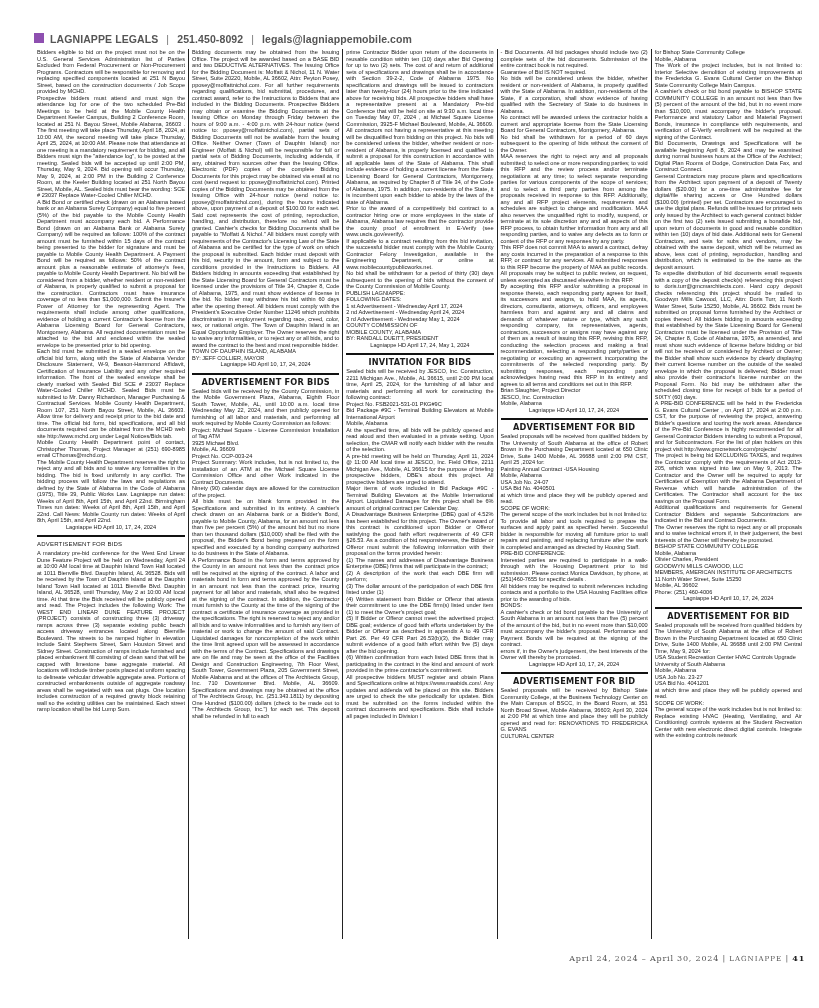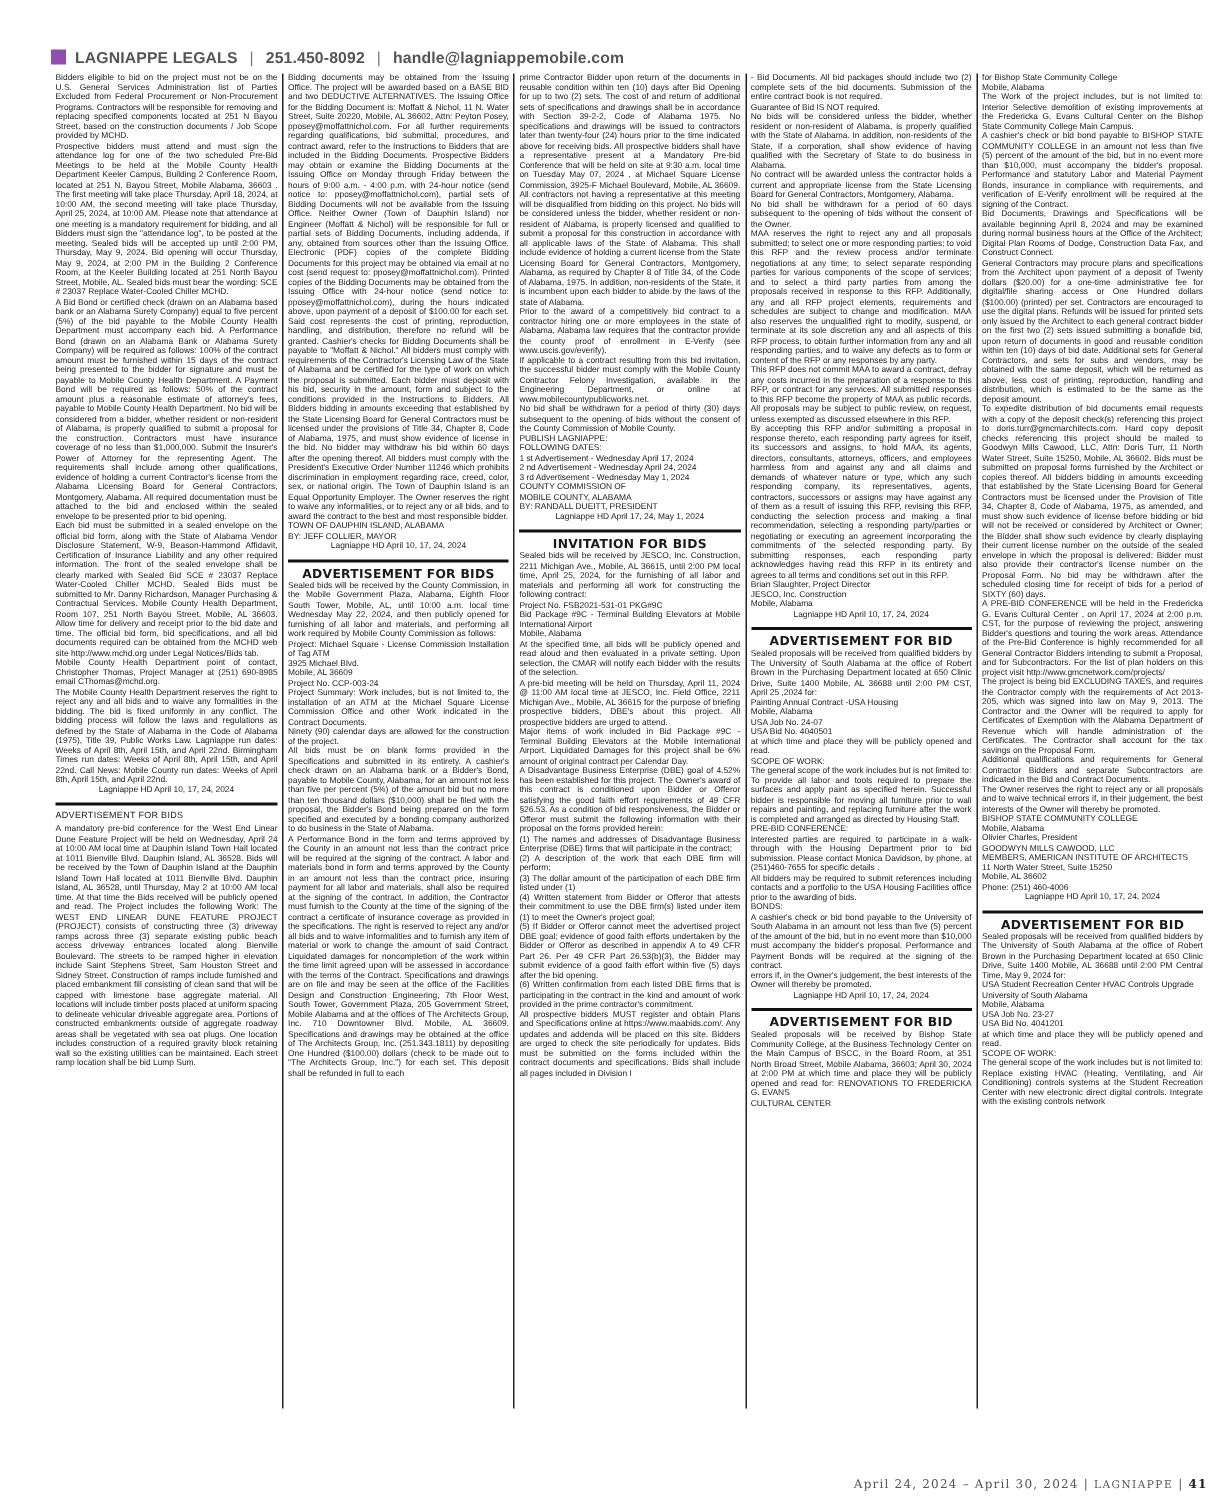--- a/index.html
+++ b/index.html
@@ -8,34 +8,34 @@
   .header .sq{width:10px;height:10px;background:#8e4fb0;display:inline-block;}
   .header .sep{color:#777;font-weight:normal;margin:0 2px;}
   .cols{position:absolute;left:34px;top:49px;width:771px;height:890px;display:flex;}
   .col{width:192.75px;box-sizing:border-box;padding:0 3px;font-size:5.6px;line-height:6.5px;overflow:hidden;text-align:justify;font-family:"Liberation Sans",sans-serif;transform-origin:0 0;}
   .col + .col{border-left:1px solid #222;}
   .col p{margin:0;}
   .sig{text-align:center;}
   .rule{border-top:2.5px solid #111;margin:5px 0 2px 0;}
   .hd{font-family:"DejaVu Sans",sans-serif;font-weight:bold;font-size:8.2px;line-height:10px;text-align:center;letter-spacing:0.2px;margin-bottom:1px;}
   .hd.left{text-align:left;font-size:6px;font-weight:normal;font-family:"Liberation Sans",sans-serif;}
-  .footer{position:absolute;right:14px;top:984px;font-family:"DejaVu Serif",serif;font-size:8px;color:#555;letter-spacing:0.8px;}
+  .footer{position:absolute;right:14px;top:953px;font-family:"DejaVu Serif",serif;font-size:8px;color:#555;letter-spacing:0.8px;}
   .footer .brand{font-size:7px;letter-spacing:1px;}
   .footer .pg{color:#222;font-weight:bold;}
 </style>
 </head>
 <body>
 
 <div class="header">
   <span class="sq" style="background: rgb(142, 79, 176);"></span>
   <span>LAGNIAPPE LEGALS</span>
   <span class="sep">|</span>
   <span>251.450-8092</span>
   <span class="sep">|</span>
-  <span>handle@lagniappemobile.com</span>
+  <span>legals@lagniappemobile.com</span>
 </div>
 
 <div class="cols" id="cols">
   <div class="col">
       <p>Bidders eligible to bid on the project must not be on the U.S. General Services Administration list of Parties Excluded from Federal Procurement or Non-Procurement Programs. Contractors will be responsible for removing and replacing specified components located at 251 N Bayou Street, based on the construction documents / Job Scope provided by MCHD.</p>
       <p>Prospective bidders must attend and must sign the attendance log for one of the two scheduled Pre-Bid Meetings to be held at the Mobile County Health Department Keeler Campus, Building 2 Conference Room, located at 251 N. Bayou Street, Mobile Alabama, 36603 . The first meeting will take place Thursday, April 18, 2024, at 10:00 AM, the second meeting will take place Thursday, April 25, 2024, at 10:00 AM. Please note that attendance at one meeting is a mandatory requirement for bidding, and all Bidders must sign the "attendance log", to be posted at the meeting. Sealed bids will be accepted up until 2:00 PM, Thursday, May 9, 2024. Bid opening will occur Thursday, May 9, 2024, at 2:00 PM in the Building 2 Conference Room, at the Keeler Building located at 251 North Bayou Street, Mobile, AL. Sealed bids must bear the wording: SCE # 23037 Replace Water-Cooled Chiller MCHD.</p>
       <p>A Bid Bond or certified check (drawn on an Alabama based bank or an Alabama Surety Company) equal to five percent (5%) of the bid payable to the Mobile County Health Department must accompany each bid. A Performance Bond (drawn on an Alabama Bank or Alabama Surety Company) will be required as follows: 100% of the contract amount must be furnished within 15 days of the contract being presented to the bidder for signature and must be payable to Mobile County Health Department. A Payment Bond will be required as follows: 50% of the contract amount plus a reasonable estimate of attorney's fees, payable to Mobile County Health Department. No bid will be considered from a bidder, whether resident or non-resident of Alabama, is properly qualified to submit a proposal for the construction. Contractors must have insurance coverage of no less than $1,000,000. Submit the Insurer's Power of Attorney for the representing Agent. The requirements shall include among other qualifications, evidence of holding a current Contractor's license from the Alabama Licensing Board for General Contractors, Montgomery, Alabama. All required documentation must be attached to the bid and enclosed within the sealed envelope to be presented prior to bid opening.</p>
       <p>Each bid must be submitted in a sealed envelope on the official bid form, along with the State of Alabama Vendor Disclosure Statement, W-9, Beason-Hammond Affidavit, Certification of Insurance Liability and any other required information. The front of the sealed envelope shall be clearly marked with Sealed Bid SCE # 23037 Replace Water-Cooled Chiller MCHD. Sealed Bids must be submitted to Mr. Danny Richardson, Manager Purchasing &amp; Contractual Services. Mobile County Health Department, Room 107, 251 North Bayou Street, Mobile, AL 36603. Allow time for delivery and receipt prior to the bid date and time. The official bid form, bid specifications, and all bid documents required can be obtained from the MCHD web site http://www.mchd.org under Legal Notices/Bids tab.</p>
       <p>Mobile County Health Department point of contact, Christopher Thomas, Project Manager at (251) 690-8985 email CThomas@mchd.org.</p>
       <p>The Mobile County Health Department reserves the right to reject any and all bids and to waive any formalities in the bidding. The bid is fixed uniformly in any conflict. The bidding process will follow the laws and regulations as defined by the State of Alabama in the Code of Alabama (1975), Title 39, Public Works Law. Lagniappe run dates: Weeks of April 8th, April 15th, and April 22nd. Birmingham Times run dates: Weeks of April 8th, April 15th, and April 22nd. Call News: Mobile County run dates: Weeks of April 8th, April 15th, and April 22nd.</p>

